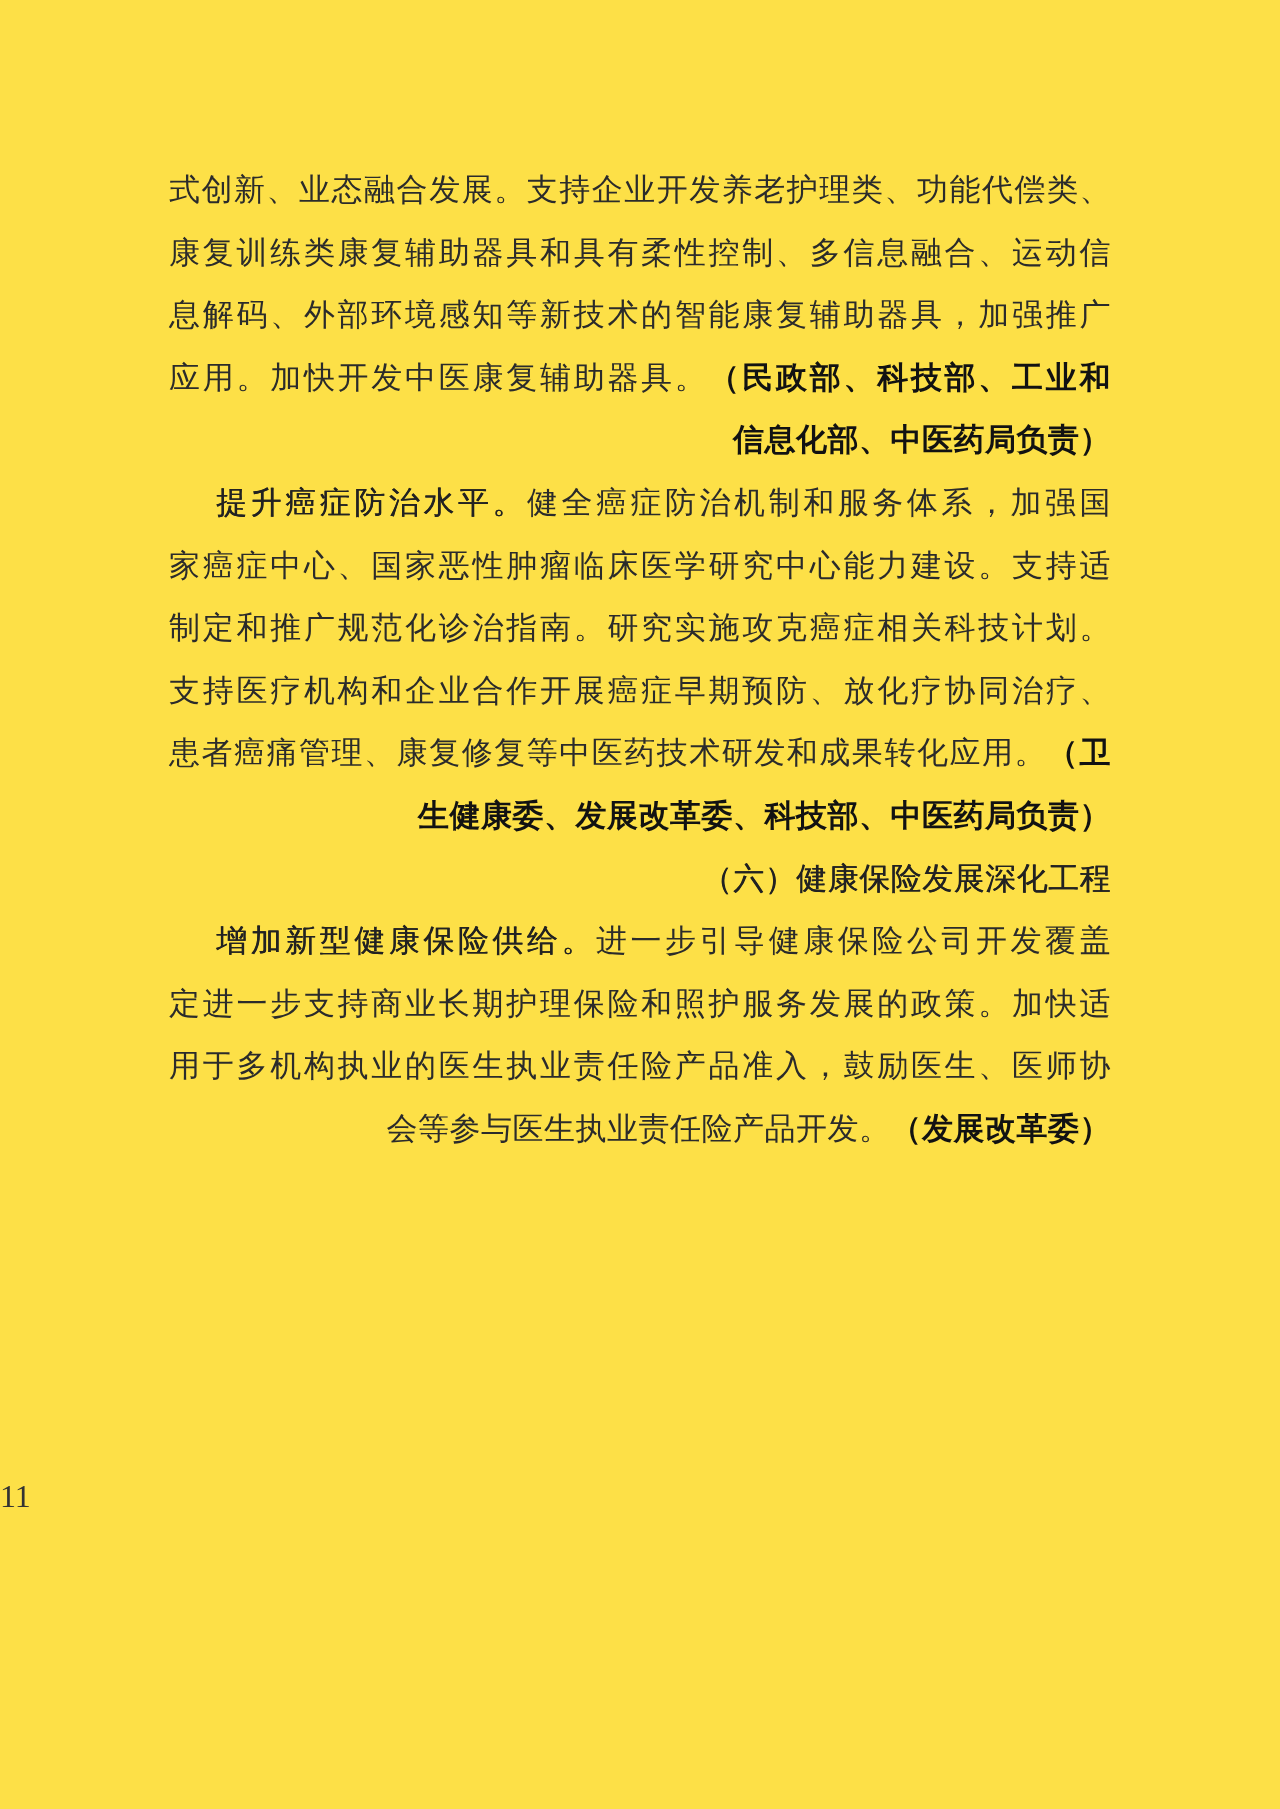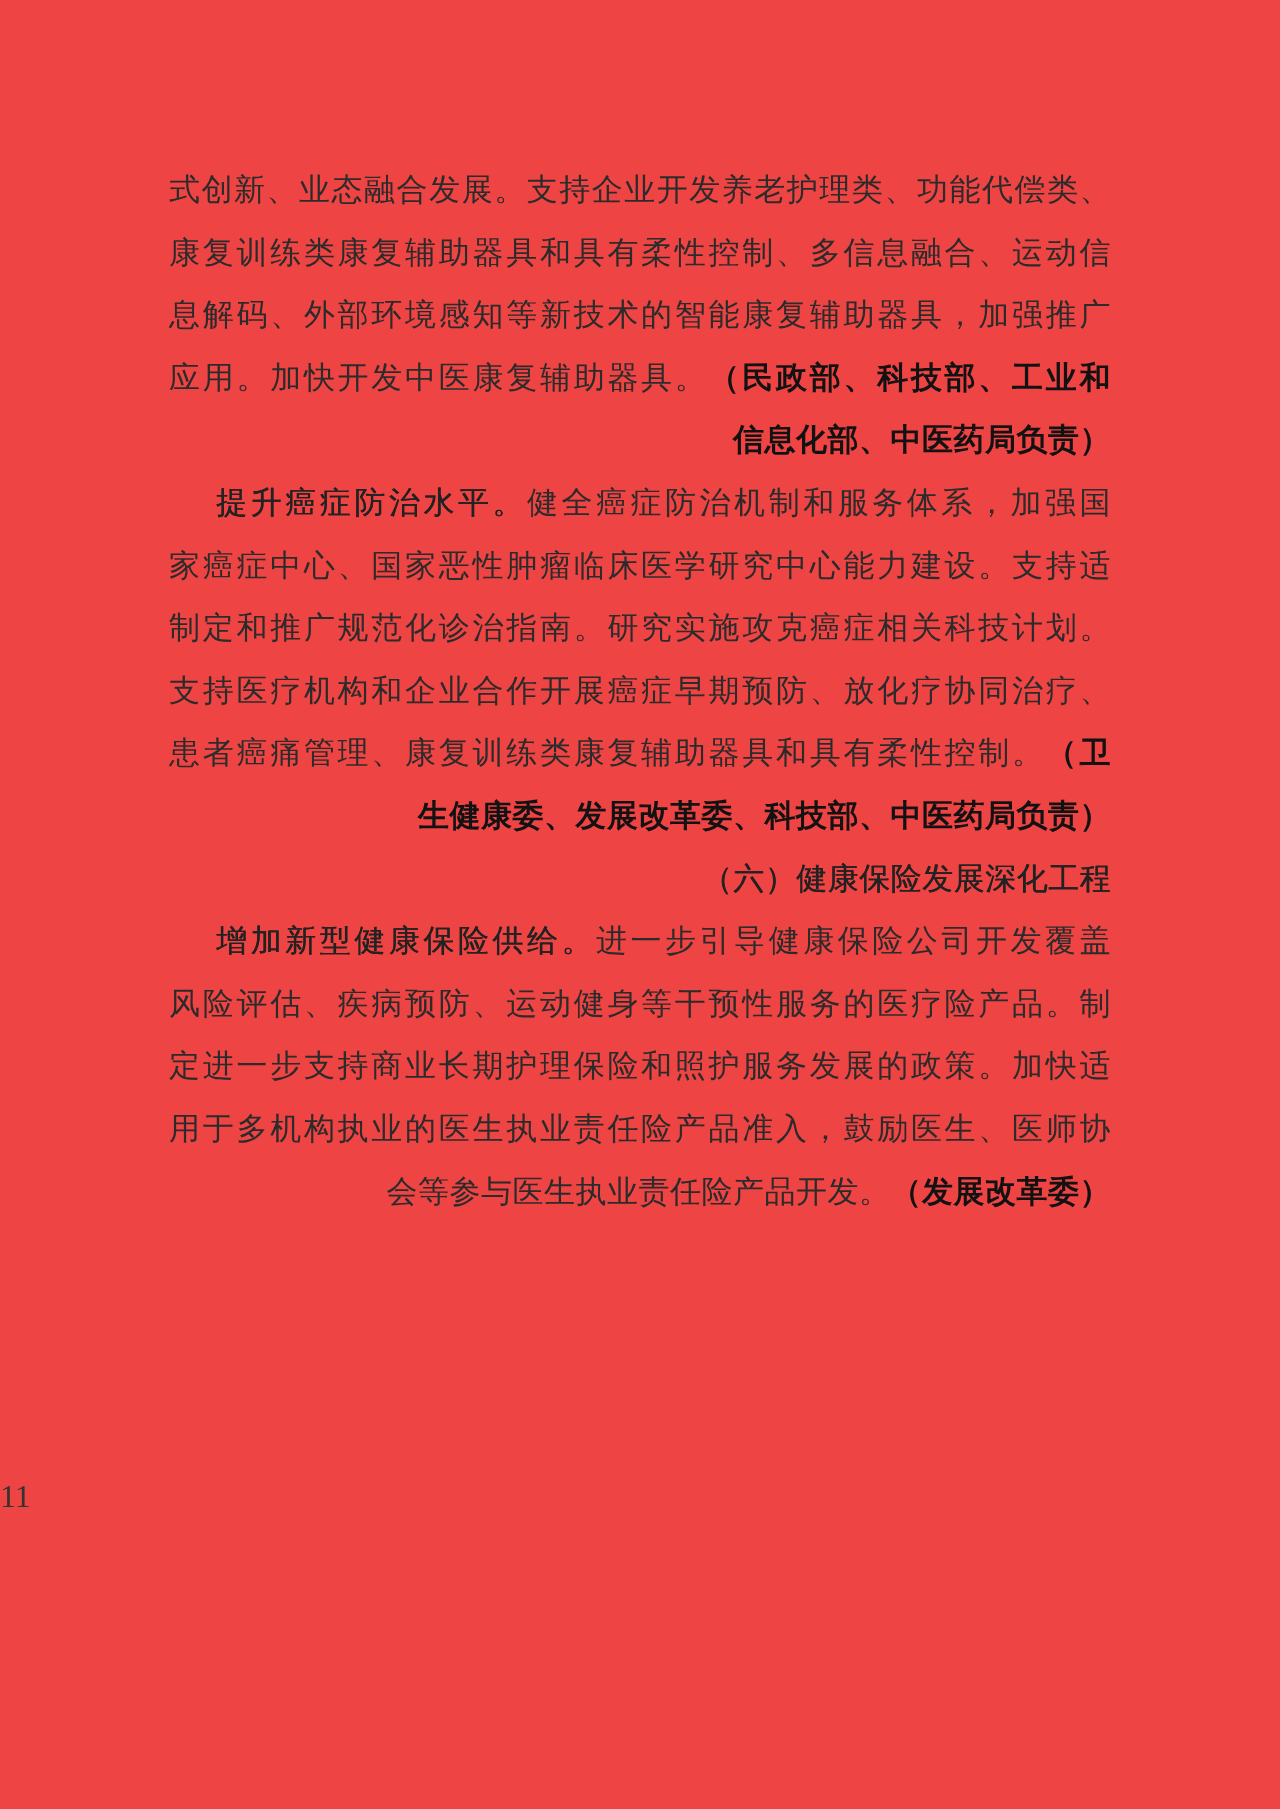--- a/index.html
+++ b/index.html
@@ -4,21 +4,21 @@
 <style>
   html, body {
     margin: 0;
     padding: 0;
     background: #ffffff;
   }
   .page {
     position: relative;
     width: 1280px;
     height: 1809px;
-    background: #ef4444;
+    background: #fde047;
     overflow: hidden;
     font-family: "Liberation Serif", "DejaVu Serif", serif;
   }
   .text-block {
     position: absolute;
     left: 169px;
     top: 159px;
     width: 942px;
   }
   .line {
@@ -76,23 +76,22 @@
   <div class="text-block" id="text-block">
       <div class="line full"><span class="seg-body">式创新、业态融合发展。支持企业开发养老护理类、功能代偿类、</span></div>
       <div class="line full"><span class="seg-body">康复训练类康复辅助器具和具有柔性控制、多信息融合、运动信</span></div>
       <div class="line full"><span class="seg-body">息解码、外部环境感知等新技术的智能康复辅助器具，加强推广</span></div>
       <div class="line full"><span class="seg-body">应用。加快开发中医康复辅助器具。</span><span class="seg-bold">（民政部、科技部、工业和</span></div>
       <div class="line last"><span class="seg-bold">信息化部、中医药局负责）</span></div>
       <div class="line full indent"><span class="seg-kai">提升癌症防治水平。</span><span class="seg-body">健全癌症防治机制和服务体系，加强国</span></div>
       <div class="line full"><span class="seg-body">家癌症中心、国家恶性肿瘤临床医学研究中心能力建设。支持适</span></div>
       <div class="line full"><span class="seg-body">制定和推广规范化诊治指南。研究实施攻克癌症相关科技计划。</span></div>
       <div class="line full"><span class="seg-body">支持医疗机构和企业合作开展癌症早期预防、放化疗协同治疗、</span></div>
-      <div class="line full"><span class="seg-body">患者癌痛管理、康复训练类康复辅助器具和具有柔性控制。</span><span class="seg-bold">（卫</span></div>
+      <div class="line full"><span class="seg-body">患者癌痛管理、康复修复等中医药技术研发和成果转化应用。</span><span class="seg-bold">（卫</span></div>
       <div class="line last"><span class="seg-bold">生健康委、发展改革委、科技部、中医药局负责）</span></div>
       <div class="line last indent"><span class="seg-kai">（六）健康保险发展深化工程</span></div>
       <div class="line full indent"><span class="seg-kai">增加新型健康保险供给。</span><span class="seg-body">进一步引导健康保险公司开发覆盖</span></div>
-      <div class="line full"><span class="seg-body">风险评估、疾病预防、运动健身等干预性服务的医疗险产品。制</span></div>
       <div class="line full"><span class="seg-body">定进一步支持商业长期护理保险和照护服务发展的政策。加快适</span></div>
       <div class="line full"><span class="seg-body">用于多机构执业的医生执业责任险产品准入，鼓励医生、医师协</span></div>
       <div class="line last"><span class="seg-body">会等参与医生执业责任险产品开发。</span><span class="seg-bold">（发展改革委）</span></div>
     </div>
   <div class="page-number">11</div>
 </div>
 
 </body></html>

